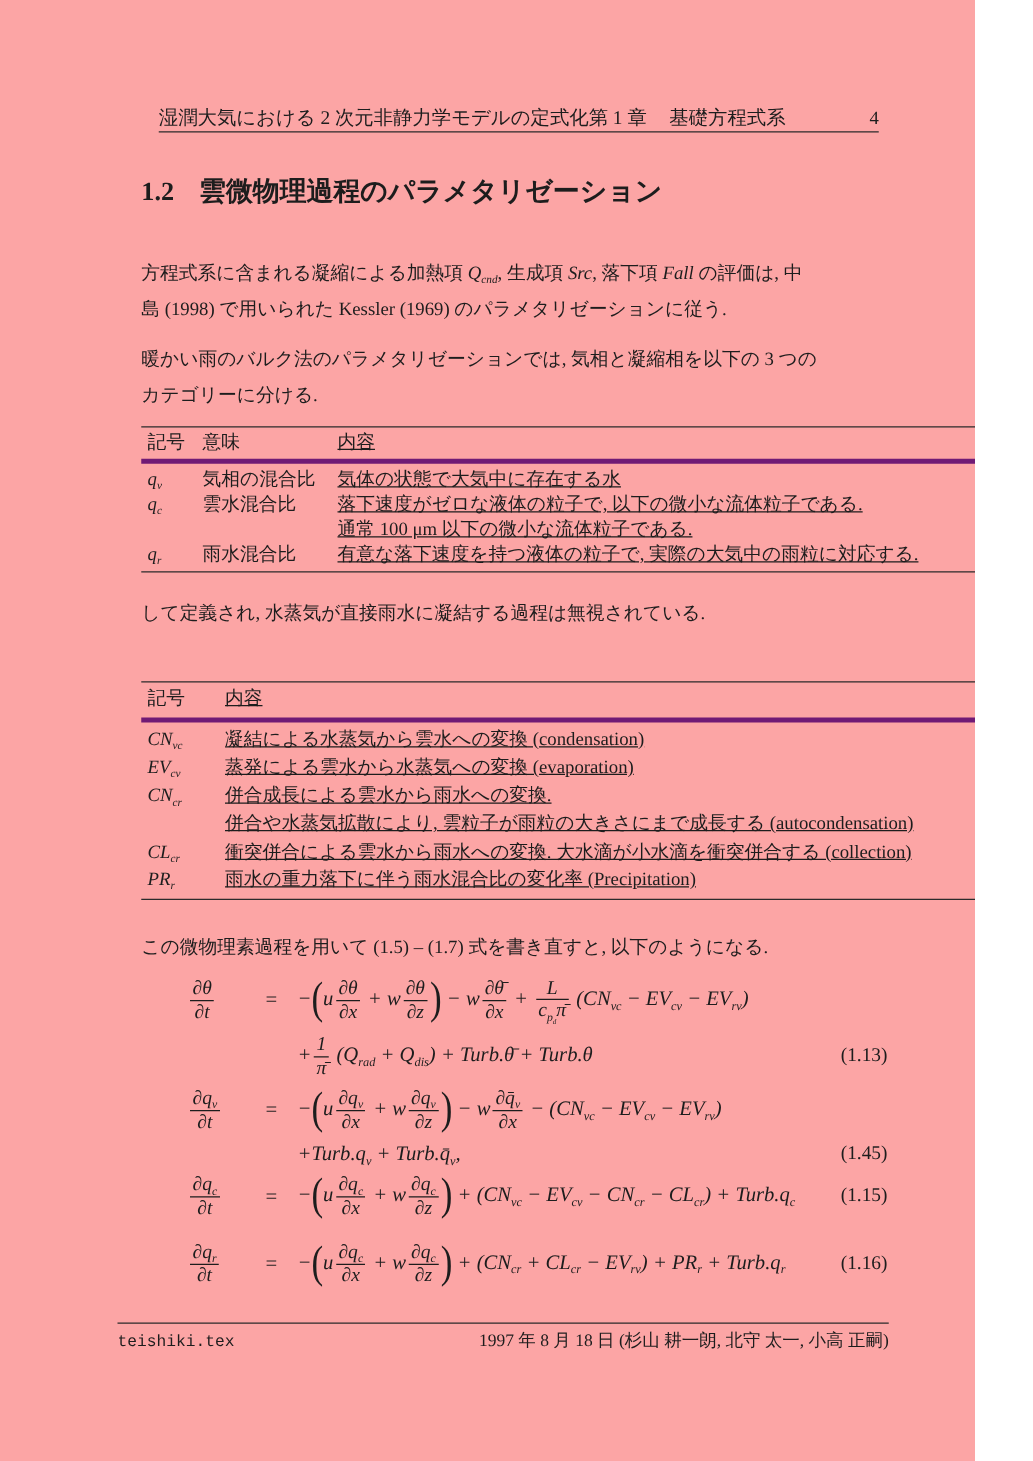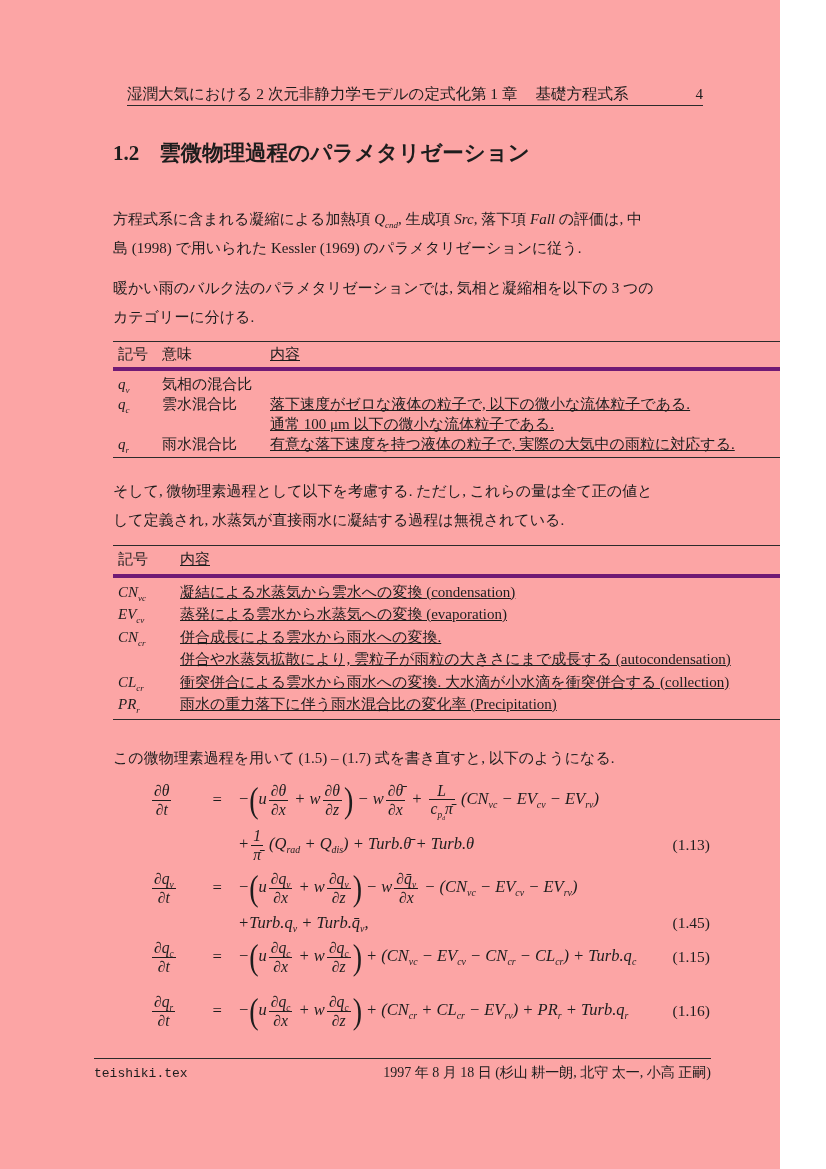--- a/index.html
+++ b/index.html
@@ -96,41 +96,43 @@
   <div class="rtable" id="table1">
     <div class="thead">
       <span class="tc tc-sym">記号</span>
       <span class="tc tc-meaning">意味</span>
       <span class="tc tc-desc">内容</span>
     </div>
     <div class="tbody">
         <div class="trow">
           <span class="tc tc-sym math">q<sub>v</sub></span>
           <span class="tc tc-meaning">気相の混合比</span>
+          <span class="tc tc-desc">
+            <div class="dline">気体の状態で大気中に存在する水</div>
+          </span>
         </div>
         <div class="trow">
           <span class="tc tc-sym math">q<sub>c</sub></span>
           <span class="tc tc-meaning">雲水混合比</span>
           <span class="tc tc-desc">
             <div class="dline">落下速度がゼロな液体の粒子で, 以下の微小な流体粒子である.</div>
             <div class="dline">通常 100 μm 以下の微小な流体粒子である.</div>
           </span>
         </div>
         <div class="trow">
           <span class="tc tc-sym math">q<sub>r</sub></span>
           <span class="tc tc-meaning">雨水混合比</span>
           <span class="tc tc-desc">
             <div class="dline">有意な落下速度を持つ液体の粒子で, 実際の大気中の雨粒に対応する.</div>
           </span>
         </div>
       </div>
   </div>
 
   <div class="para" id="p3">
-      <div class="pline">そして, 微物理素過程として以下を考慮する. ただし, これらの量は全て正の値と</div>
       <div class="pline">して定義され, 水蒸気が直接雨水に凝結する過程は無視されている.</div>
     </div>
 
   <div class="rtable" id="table2">
     <div class="thead">
       <span class="tc tc-sym">記号</span>
       <span class="tc tc-desc">内容</span>
     </div>
     <div class="tbody">
         <div class="trow">

